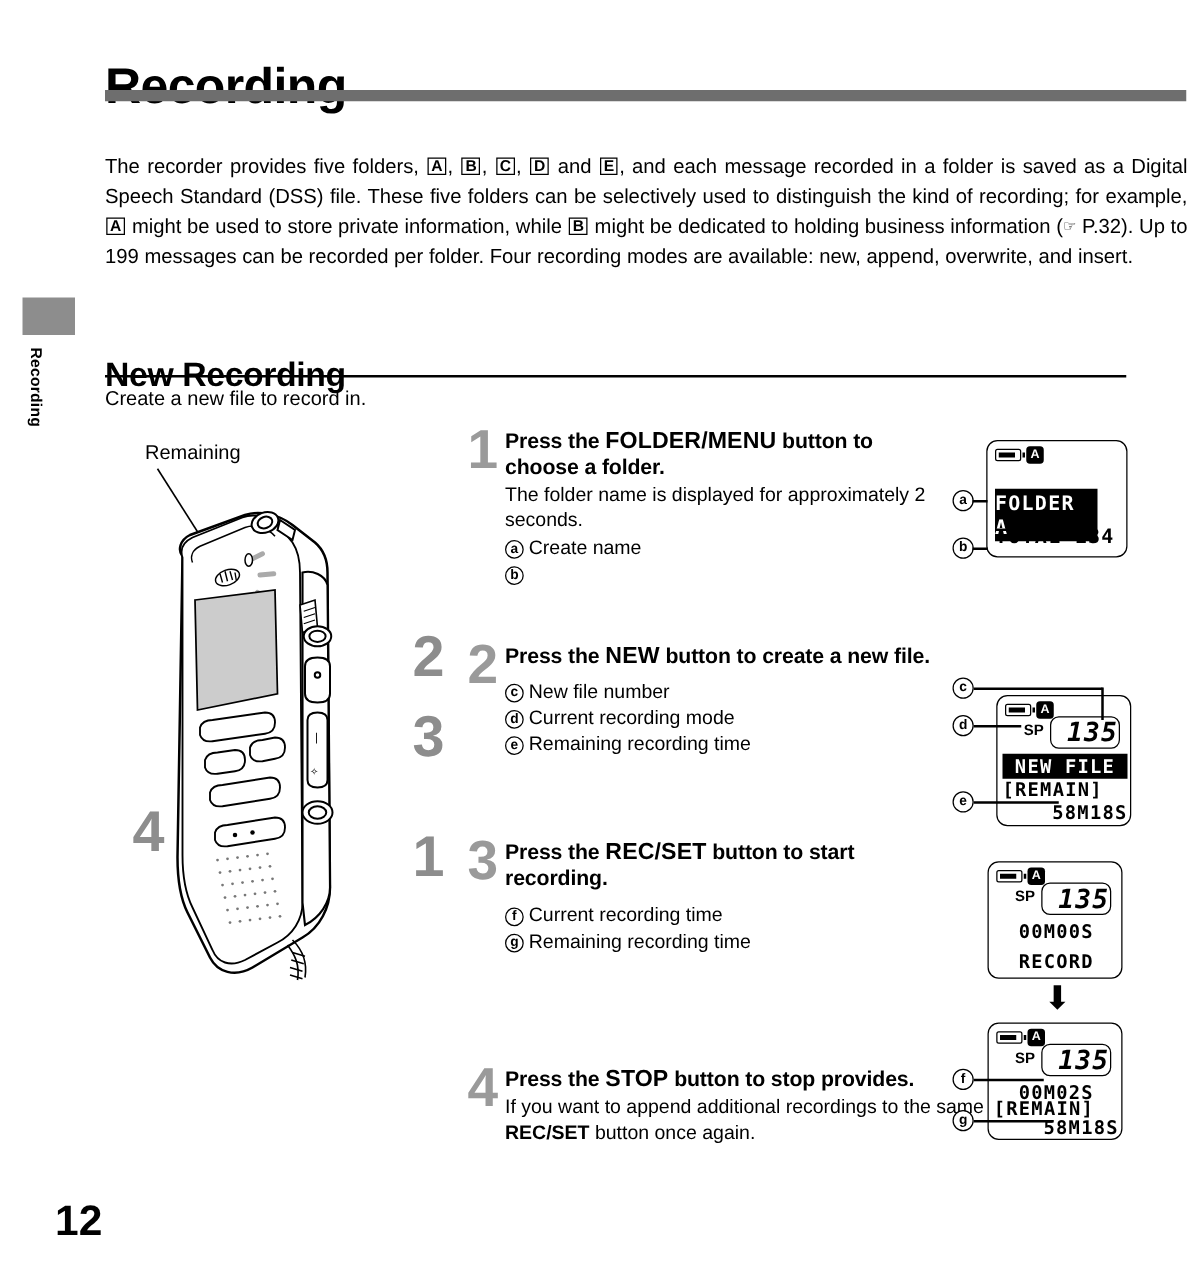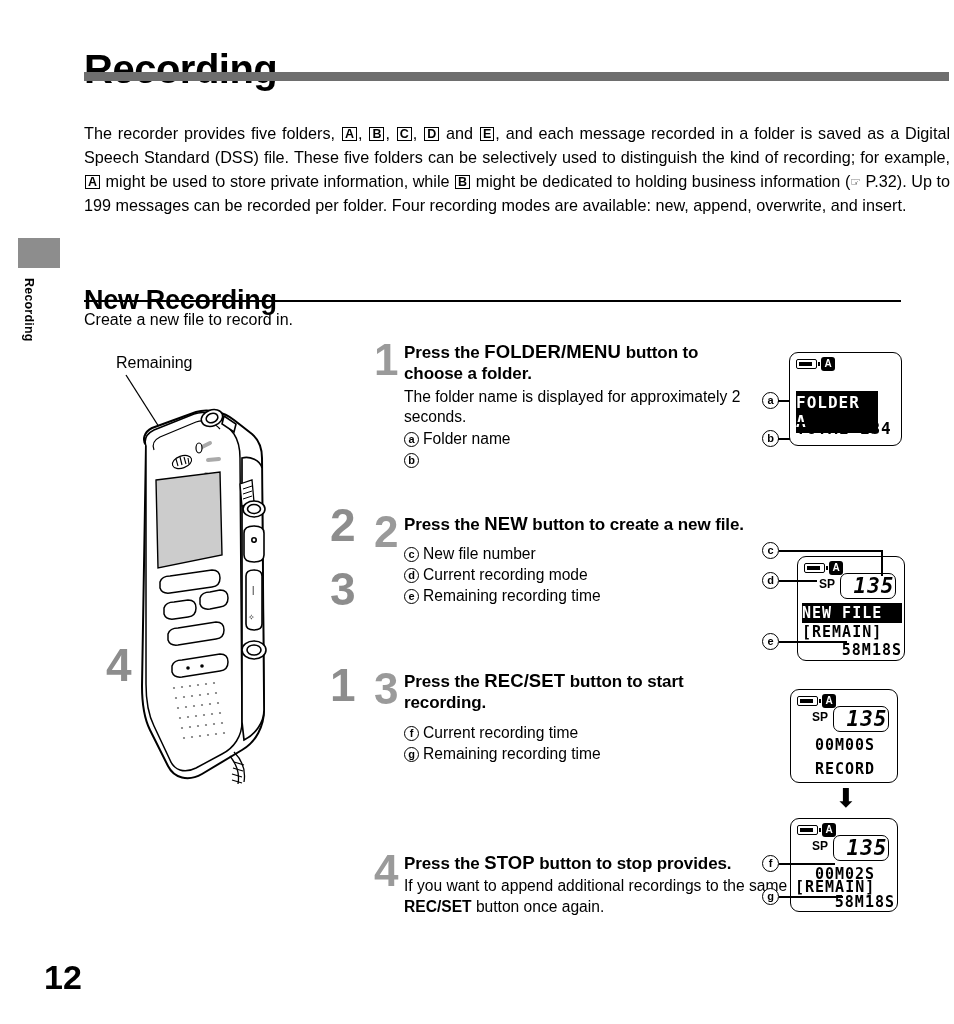--- a/index.html
+++ b/index.html
@@ -281,21 +281,21 @@
 <div id="steps">
 
   <div class="step" style="height:170px;">
     <div class="step-num">1</div>
     <div class="step-body">
       <div class="step-head"><span>Press the </span><span class="em">FOLDER/MENU</span><span> button to choose a folder.</span></div>
       <div class="step-text">The folder name is displayed for approximately 2 seconds.</div>
       <div class="legend">
         <div class="row">
             <span class="circ">a</span>
-            <span class="txt">Folder name</span>
+            <span class="txt">Create name</span>
           </div>
         <div class="row">
             <span class="circ">b</span>
           </div>
       </div>
     </div>
   </div>
 
   <div class="step" style="height:155px;">
     <div class="step-num">2</div>
@@ -357,21 +357,21 @@
 <div class="circlab" style="left:762px; top:430px;">b</div>
 <div class="lead" style="left:778px; top:438px; width:12px; height:1.6px;"></div>
 
 <div class="lcd" style="left:797px; top:556px; width:108px; height:105px;">
   <div class="topbar">
     <div class="batt"></div>
     <div class="fbadge">A</div>
   </div>
   <div class="sp" style="left:21px; top:20px;">SP</div>
   <div class="filebox" style="left:42px; top:16px; width:56px; height:26px; line-height:24px;">135</div>
-  <div class="lcdtext inv" style="position:absolute; left:4px; top:46px; width:100px; font-size:15px; padding:1px 0;">NEW FILE</div>
+  <div class="lcdtext inv" style="position:absolute; left:4px; top:46px; width:100px; font-size:15px; text-align:center; padding:1px 0;">NEW FILE</div>
   <div class="lcdtext" style="position:absolute; left:4px; top:66px; width:100px; font-size:15px; text-align:left;">[REMAIN]</div>
   <div class="lcdtext" style="position:absolute; left:4px; top:84px; width:100px; font-size:15px; text-align:right;">58M18S</div>
 </div>
 <div class="circlab" style="left:762px; top:542px;">c</div>
 <div class="lead" style="left:779px; top:550px; width:103px; height:1.6px;"></div>
 <div class="lead" style="left:881px; top:550px; width:1.6px; height:26px;"></div>
 <div class="circlab" style="left:762px; top:572px;">d</div>
 <div class="lead" style="left:779px; top:580px; width:38px; height:1.6px;"></div>
 <div class="circlab" style="left:762px; top:633px;">e</div>
 <div class="lead" style="left:779px; top:641px; width:68px; height:1.6px;"></div>

